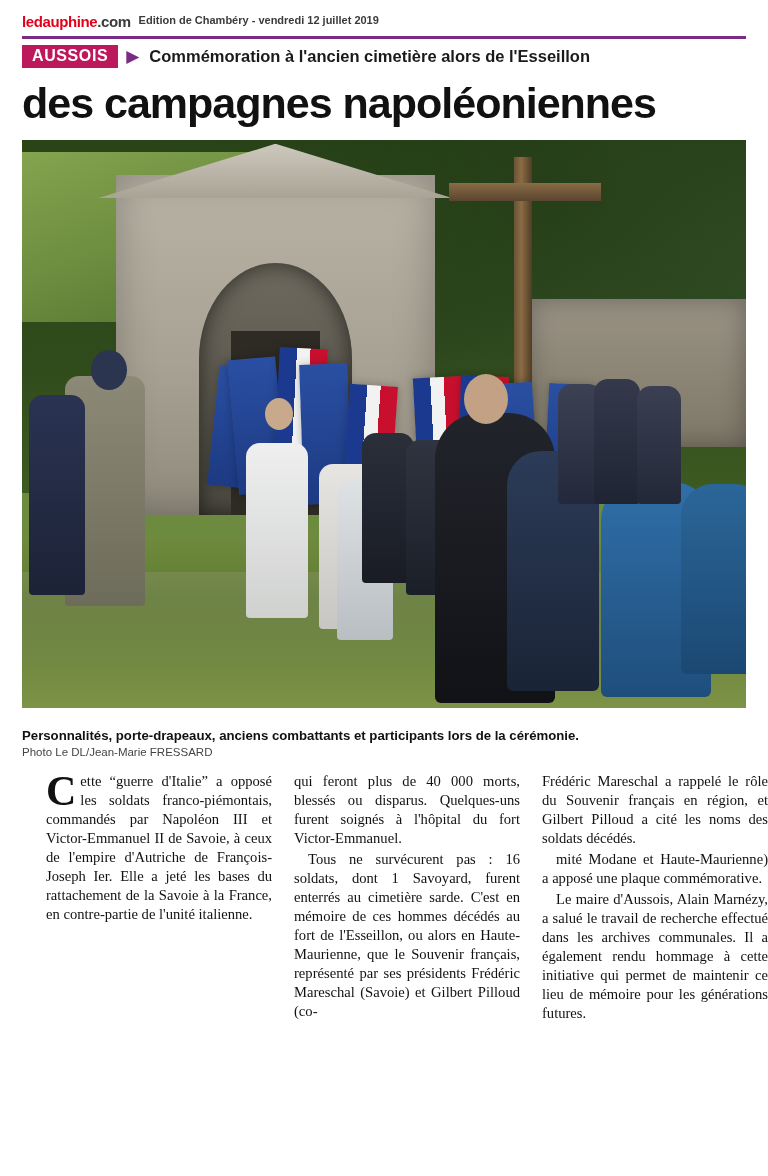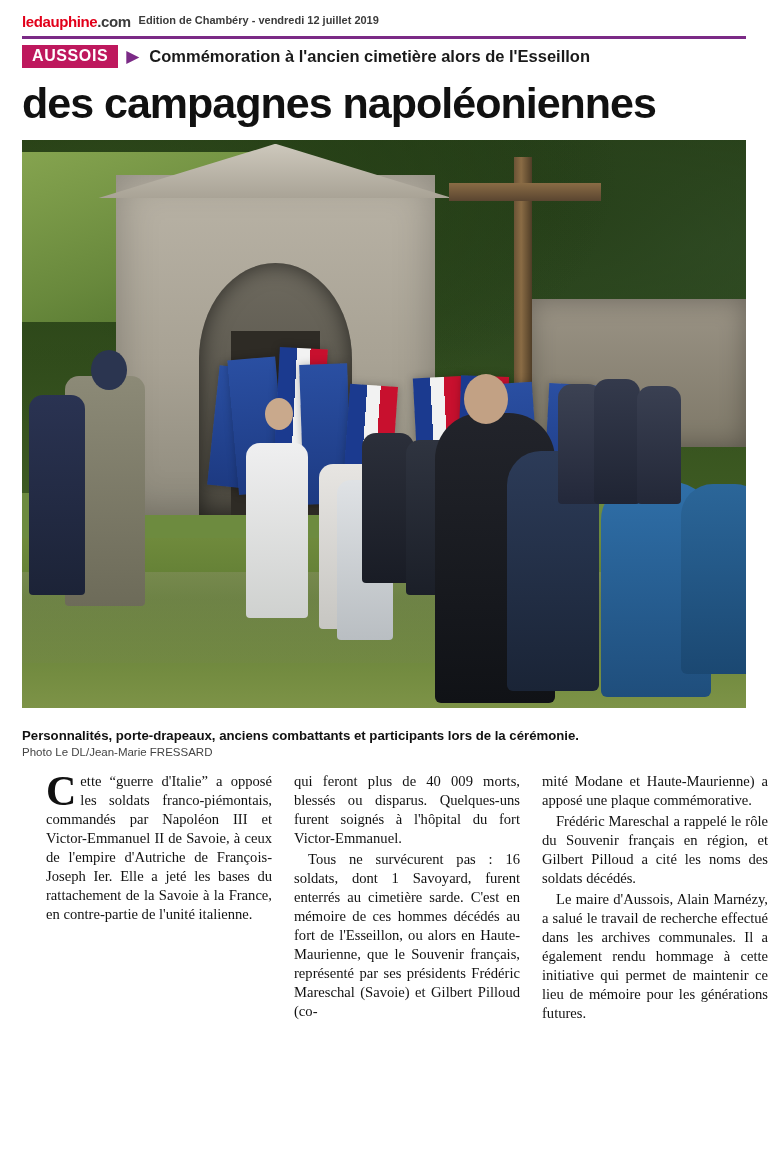--- a/index.html
+++ b/index.html
@@ -312,23 +312,23 @@
   </div>
 
   <div class="caption">Personnalités, porte-drapeaux, anciens combattants et participants lors de la cérémonie.</div>
   <div class="credit">Photo Le DL/Jean-Marie FRESSARD</div>
 
   <div class="columns">
     <div class="col">
       <p class="dropcap">Cette “guerre d'Italie” a opposé les soldats franco-piémontais, commandés par Napoléon III et Victor-Emmanuel II de Savoie, à ceux de l'empire d'Autriche de François-Joseph Ier. Elle a jeté les bases du rattachement de la Savoie à la France, en contre-partie de l'unité italienne.</p>
     </div>
     <div class="col">
-      <p>qui feront plus de 40 009 morts, blessés ou disparus. Quelques-uns furent soignés à l'hôpital du fort Victor-Emmanuel.</p>
+      <p>qui feront plus de 40 000 morts, blessés ou disparus. Quelques-uns furent soignés à l'hôpital du fort Victor-Emmanuel.</p>
       <p>Tous ne survécurent pas : 16 soldats, dont 1 Savoyard, furent enterrés au cimetière sarde. C'est en mémoire de ces hommes décédés au fort de l'Esseillon, ou alors en Haute-Maurienne, que le Souvenir français, représenté par ses présidents Frédéric Mareschal (Savoie) et Gilbert Pilloud (co-</p>
     </div>
     <div class="col">
+      <p>Frédéric Mareschal a rappelé le rôle du Souvenir français en région, et Gilbert Pilloud a cité les noms des soldats décédés.</p>
       <p>mité Modane et Haute-Maurienne) a apposé une plaque commémorative.</p>
-      <p>Frédéric Mareschal a rappelé le rôle du Souvenir français en région, et Gilbert Pilloud a cité les noms des soldats décédés.</p>
       <p>Le maire d'Aussois, Alain Marnézy, a salué le travail de recherche effectué dans les archives communales. Il a également rendu hommage à cette initiative qui permet de maintenir ce lieu de mémoire pour les générations futures.</p>
     </div>
   </div>
 
 </div>
 
 </body></html>

